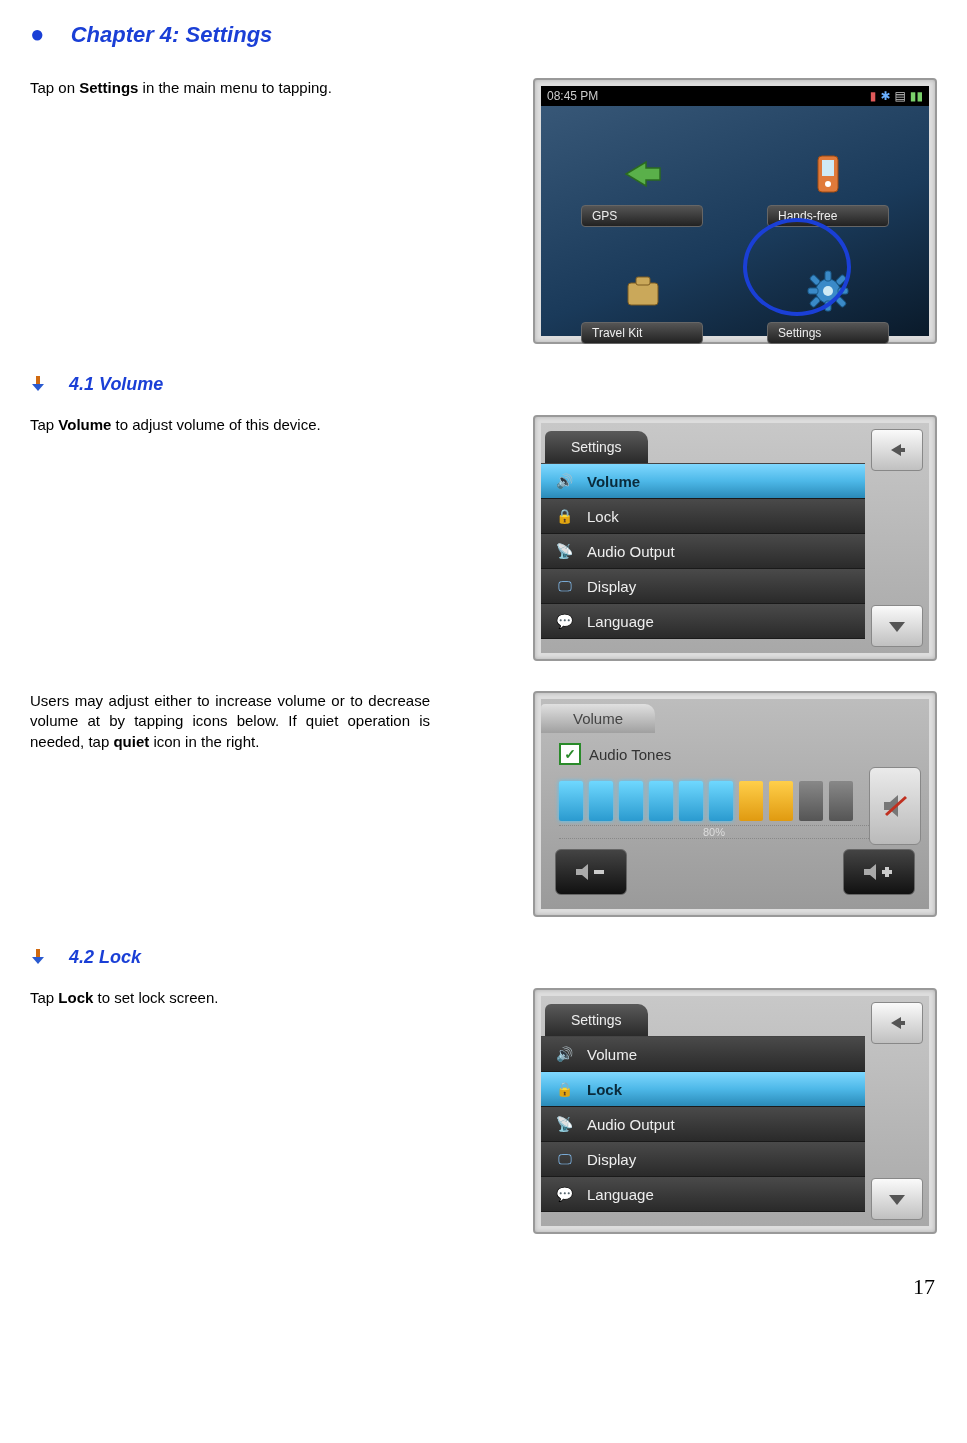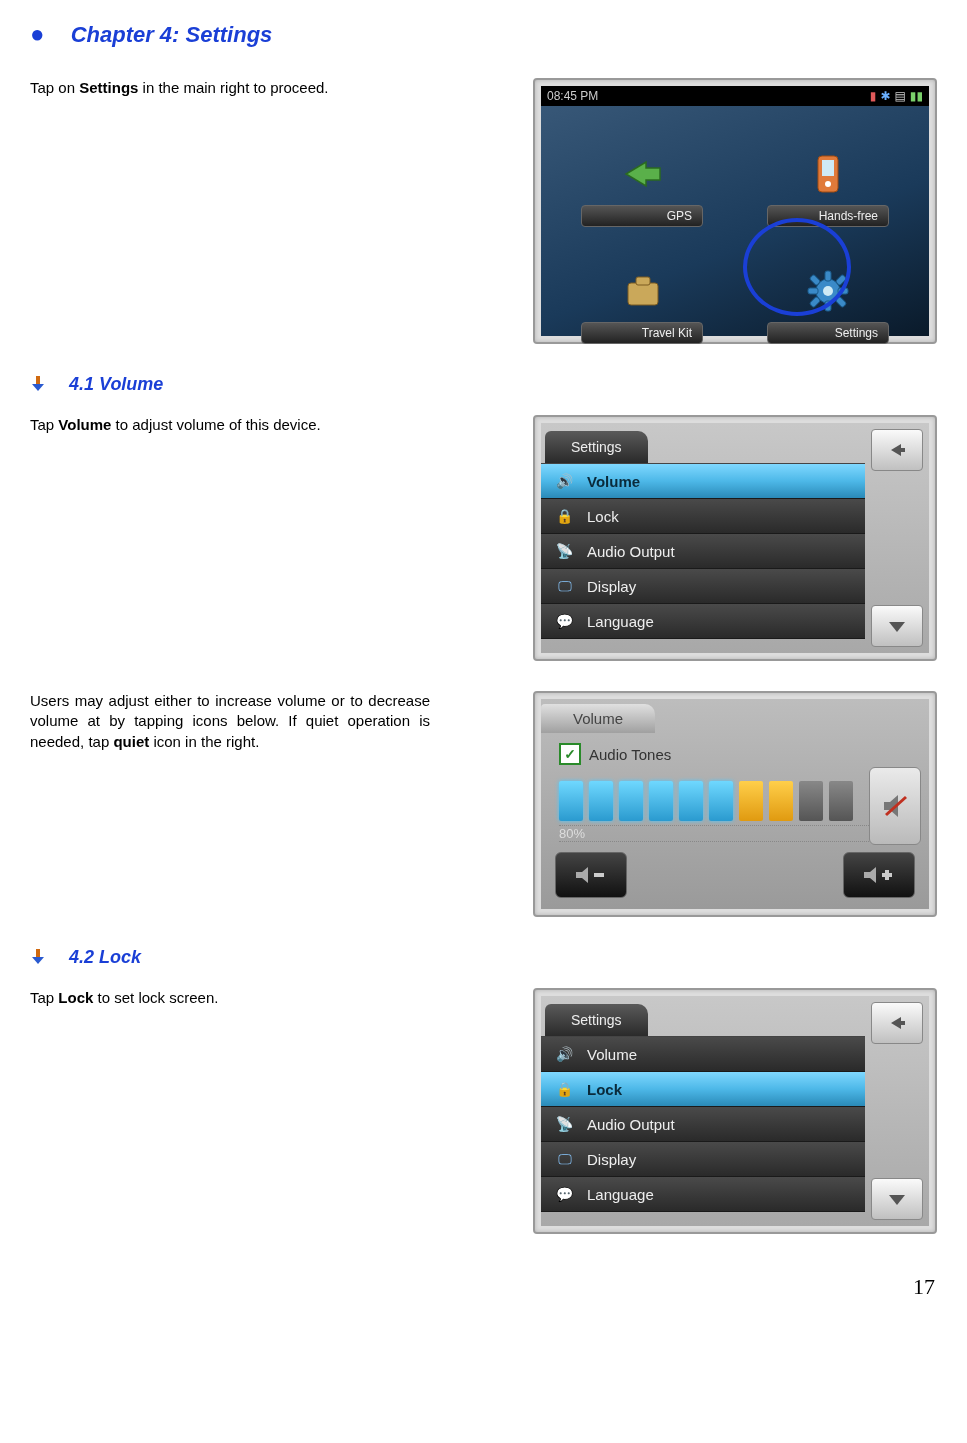--- a/index.html
+++ b/index.html
@@ -106,21 +106,21 @@
     justify-content:center;
   }
   .main-label {
     background: linear-gradient(#555,#222);
     border: 1px solid #666;
     border-radius: 4px;
     padding: 3px 10px;
     font-size: 12px;
     color: #eee;
     min-width: 100px;
-    text-align: right;
+    text-align: left;
   }
   .highlight-circle {
     position: absolute;
     border: 4px solid #1a3fd6;
     border-radius: 50%;
     width: 100px;
     height: 90px;
     right: 78px;
     bottom: 20px;
     pointer-events: none;
@@ -225,22 +225,23 @@
   }
   .vol-bar {
     width: 24px;
     height: 100%;
     border-radius: 2px;
   }
   .vol-bar.on { background: linear-gradient(#6fd8ff,#2a9acf); box-shadow: 0 0 4px #4ac8ff; }
   .vol-bar.warn { background: linear-gradient(#ffcf4a,#e09a10); }
   .vol-bar.off { background: linear-gradient(#888,#555); }
   .vol-pct {
+    text-align:center;
     color:#ddd;
-    font-size:13px;
+    font-size:11px;
     margin: 2px 60px 0 18px;
     border-top:1px dotted #888;
     border-bottom:1px dotted #888;
   }
   .vol-buttons {
     display:flex;
     justify-content:space-between;
     margin: 10px 14px 0 14px;
   }
   .btn-dark {
@@ -276,21 +277,21 @@
 </head>
 <body>
 
 <h1 class="chapter-title">
   <span class="bullet">●</span>
   <span>Chapter 4: Settings</span>
 </h1>
 
 <div class="row">
   <div class="text-col">
-    <span>Tap on </span><b>Settings</b><span> in the main right to proceed.</span>
+    <span>Tap on </span><b>Settings</b><span> in the main menu to tapping.</span>
   </div>
   <div class="img-col">
     <div class="device-frame">
       <div class="screen screen-main">
         <div class="statusbar">
           <span>08:45 PM</span>
           <span class="status-icons">
             <span style="color:#e05a5a">▮</span>
             <span style="color:#6ab0ff">✱</span>
             <span style="color:#ccc">▤</span>

